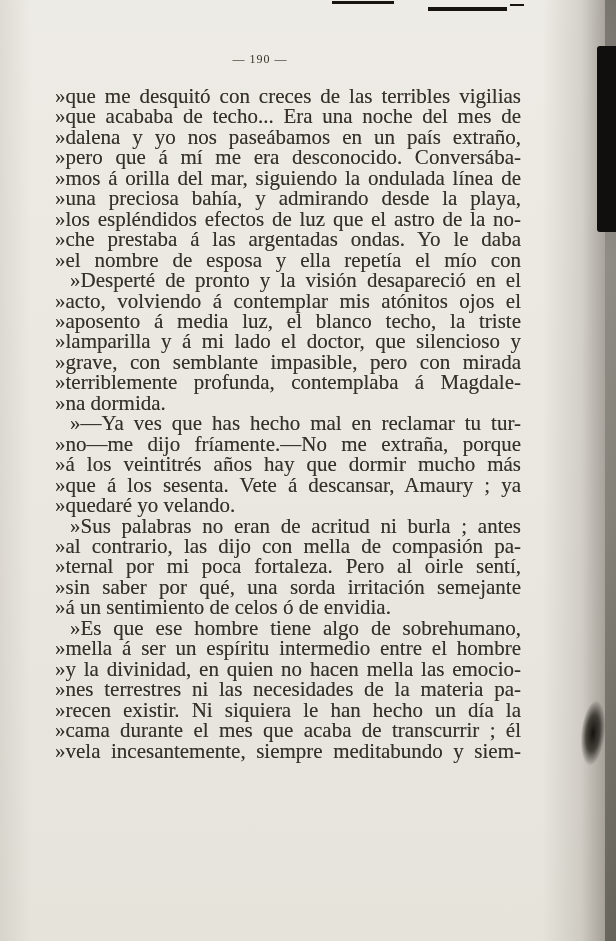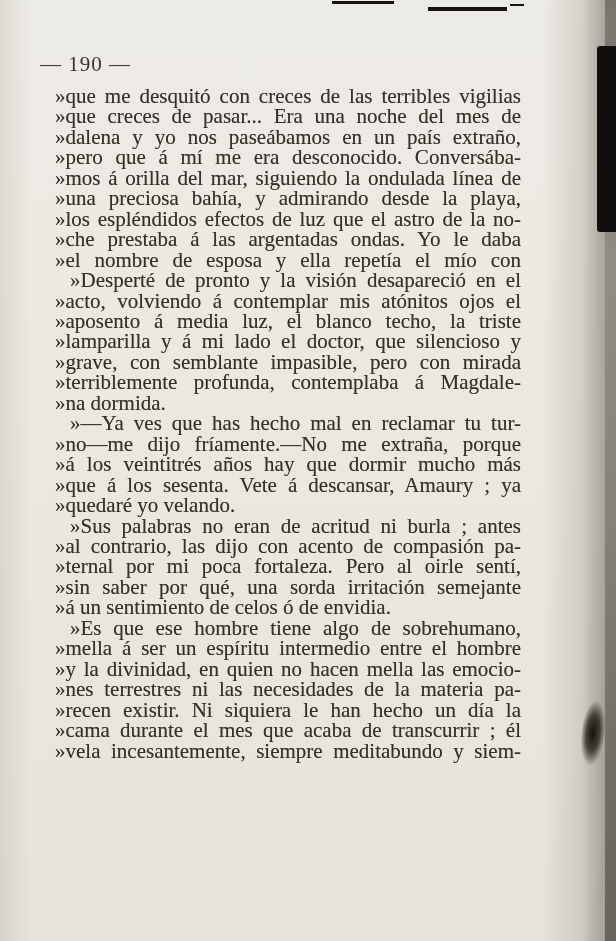--- a/index.html
+++ b/index.html
@@ -12,22 +12,22 @@
       linear-gradient(90deg, rgba(110,102,92,0.12) 0%, rgba(0,0,0,0) 5%, rgba(0,0,0,0) 88%, rgba(70,62,52,0.28) 100%),
       linear-gradient(180deg, #edebe5 0%, #eae7e0 55%, #e6e3db 100%);
     font-family: "Liberation Serif", "DejaVu Serif", serif;
     color: #35302a;
   }
 
   
   .page-number {
     position: absolute;
     left: 40px; top: 52px; width: 440px;
-    text-align: left;
-    font-size: 21px;
+    text-align: center;
+    font-size: 12px;
     letter-spacing: 1px;
     color: #38332c;
   }
 
   
   .text-block {
     position: absolute;
     left: 55px; top: 86px; width: 466px;
   }
   .paragraph { margin: 0; }
@@ -75,21 +75,21 @@
 <div class="page">
   <div class="stray-mark mark-a"></div>
   <div class="stray-mark mark-b"></div>
   <div class="stray-mark mark-c"></div>
 
   <div class="page-number">— 190 —</div>
 
   <div class="text-block" id="text-block">
       <div class="paragraph">
         <div class="line">»que me desquitó con creces de las terribles vigilias</div>
-        <div class="line">»que creces de pasar... Era una noche del mes de</div>
+        <div class="line">»que acababa de techo... Era una noche del mes de</div>
         <div class="line">»dalena y yo nos paseábamos en un país extraño,</div>
         <div class="line">»pero que á mí me era desconocido. Conversába-</div>
         <div class="line">»mos á orilla del mar, siguiendo la ondulada línea de</div>
         <div class="line">»una preciosa bahía, y admirando desde la playa,</div>
         <div class="line">»los espléndidos efectos de luz que el astro de la no-</div>
         <div class="line">»che prestaba á las argentadas ondas. Yo le daba</div>
         <div class="line">»el nombre de esposa y ella repetía el mío con</div>
       </div>
       <div class="paragraph indent">
         <div class="line">»Desperté de pronto y la visión desapareció en el</div>
@@ -102,21 +102,21 @@
       </div>
       <div class="paragraph indent">
         <div class="line">»—Ya ves que has hecho mal en reclamar tu tur-</div>
         <div class="line">»no—me dijo fríamente.—No me extraña, porque</div>
         <div class="line">»á los veintitrés años hay que dormir mucho más</div>
         <div class="line">»que á los sesenta. Vete á descansar, Amaury ; ya</div>
         <div class="line last">»quedaré yo velando.</div>
       </div>
       <div class="paragraph indent">
         <div class="line">»Sus palabras no eran de acritud ni burla ; antes</div>
-        <div class="line">»al contrario, las dijo con acento de compasión pa-</div>
+        <div class="line">»al contrario, las dijo con mella de compasión pa-</div>
         <div class="line">»ternal por mi poca fortaleza. Pero al oirle sentí,</div>
         <div class="line">»sin saber por qué, una sorda irritación semejante</div>
         <div class="line last">»á un sentimiento de celos ó de envidia.</div>
       </div>
       <div class="paragraph indent">
         <div class="line">»Es que ese hombre tiene algo de sobrehumano,</div>
         <div class="line">»mella á ser un espíritu intermedio entre el hombre</div>
         <div class="line">»y la divinidad, en quien no hacen mella las emocio-</div>
         <div class="line">»nes terrestres ni las necesidades de la materia pa-</div>
         <div class="line">»recen existir. Ni siquiera le han hecho un día la</div>

